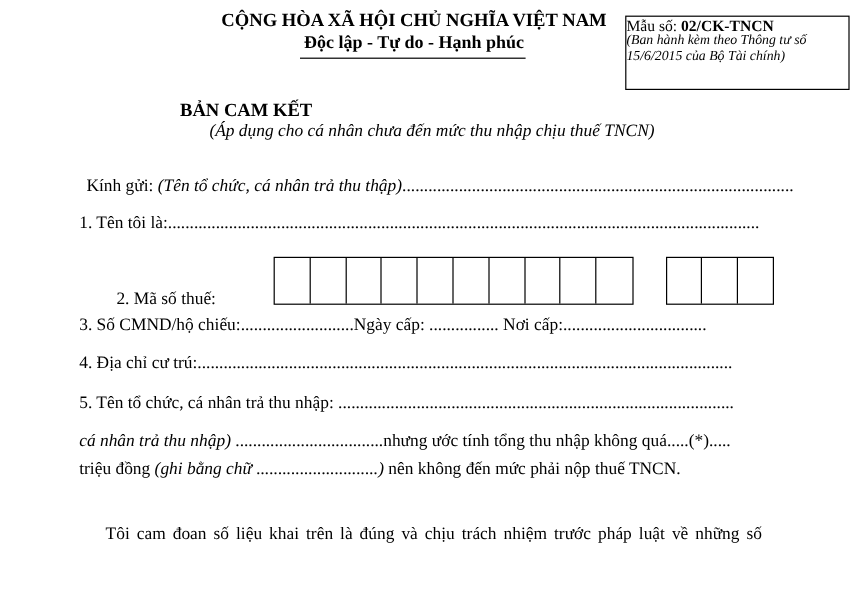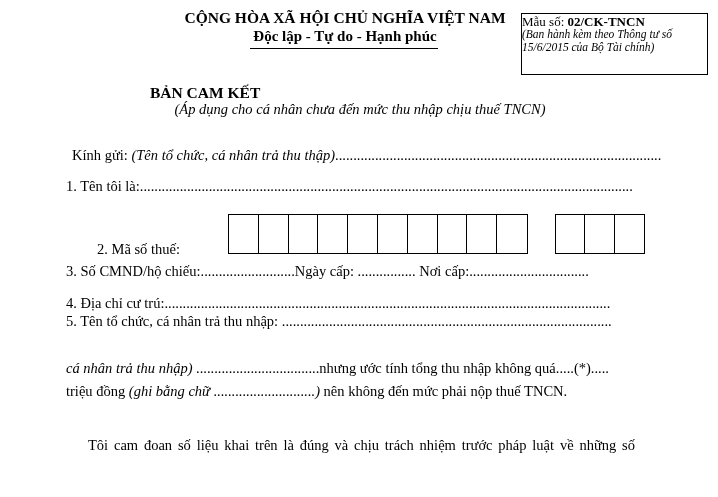--- a/index.html
+++ b/index.html
@@ -66,21 +66,21 @@
 </div>
 
 <div class="abs line" style="left:66px; top:263px;">
   <span>3. Số CMND/hộ chiếu:</span><span>..........................</span><span>Ngày cấp: </span><span>................</span><span> Nơi cấp:</span><span>.................................</span>
 </div>
 
 <div class="abs line" style="left:66px; top:295px;">
   <span>4. Địa chỉ cư trú:</span><span>...........................................................................................................................</span>
 </div>
 
-<div class="abs line" style="left:66px; top:313px;">
+<div class="abs line" style="left:66px; top:328px;">
   <span>5. Tên tổ chức, cá nhân trả thu nhập: </span><span>...........................................................................................</span>
 </div>
 
 <div class="abs para" style="left:66px; top:357px;">
   <div>
     <i>cá nhân trả thu nhập)</i><span> ..................................</span><span>nhưng ước tính tổng thu nhập không quá.....(*).....</span>
   </div>
   <div>
     <span>triệu đồng </span><i>(ghi bằng chữ ............................)</i><span> nên không đến mức phải nộp thuế TNCN.</span>
   </div>

